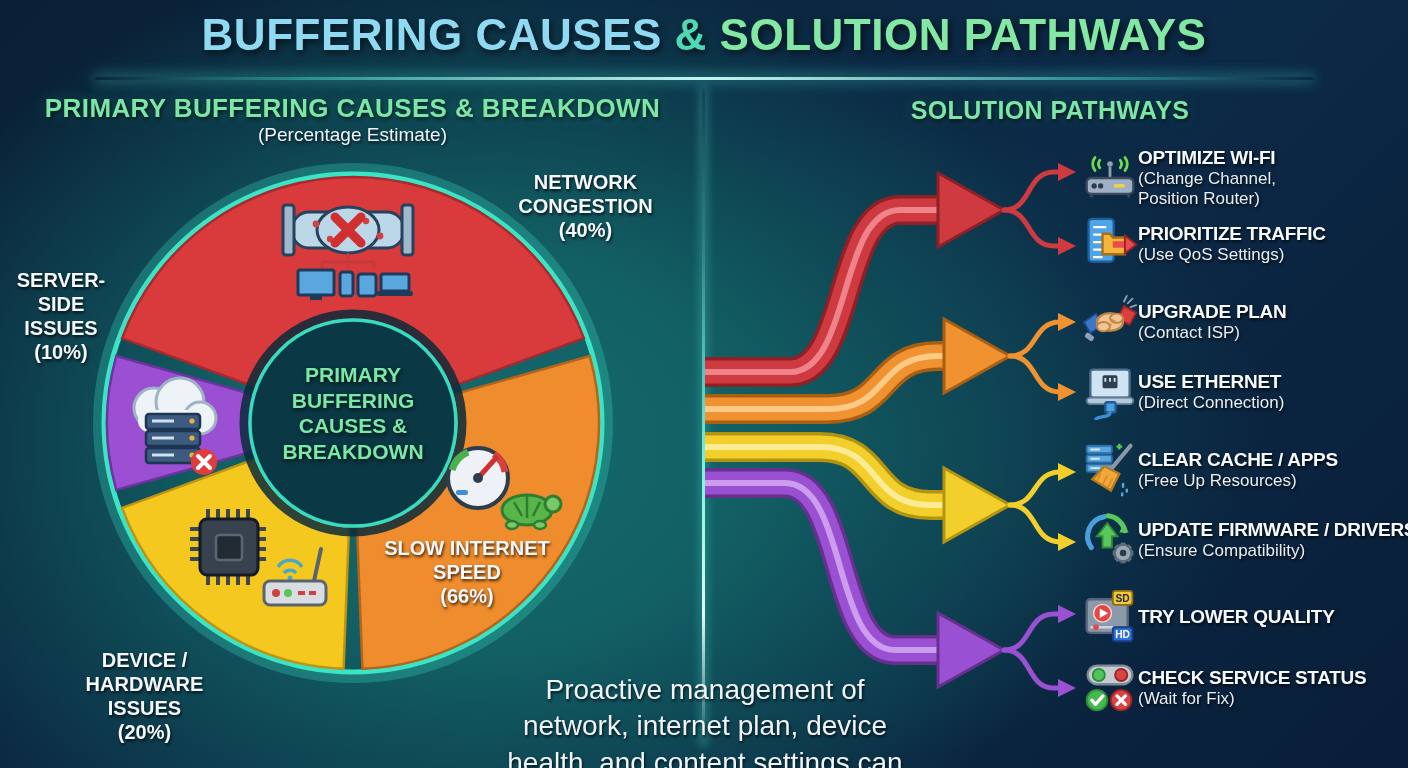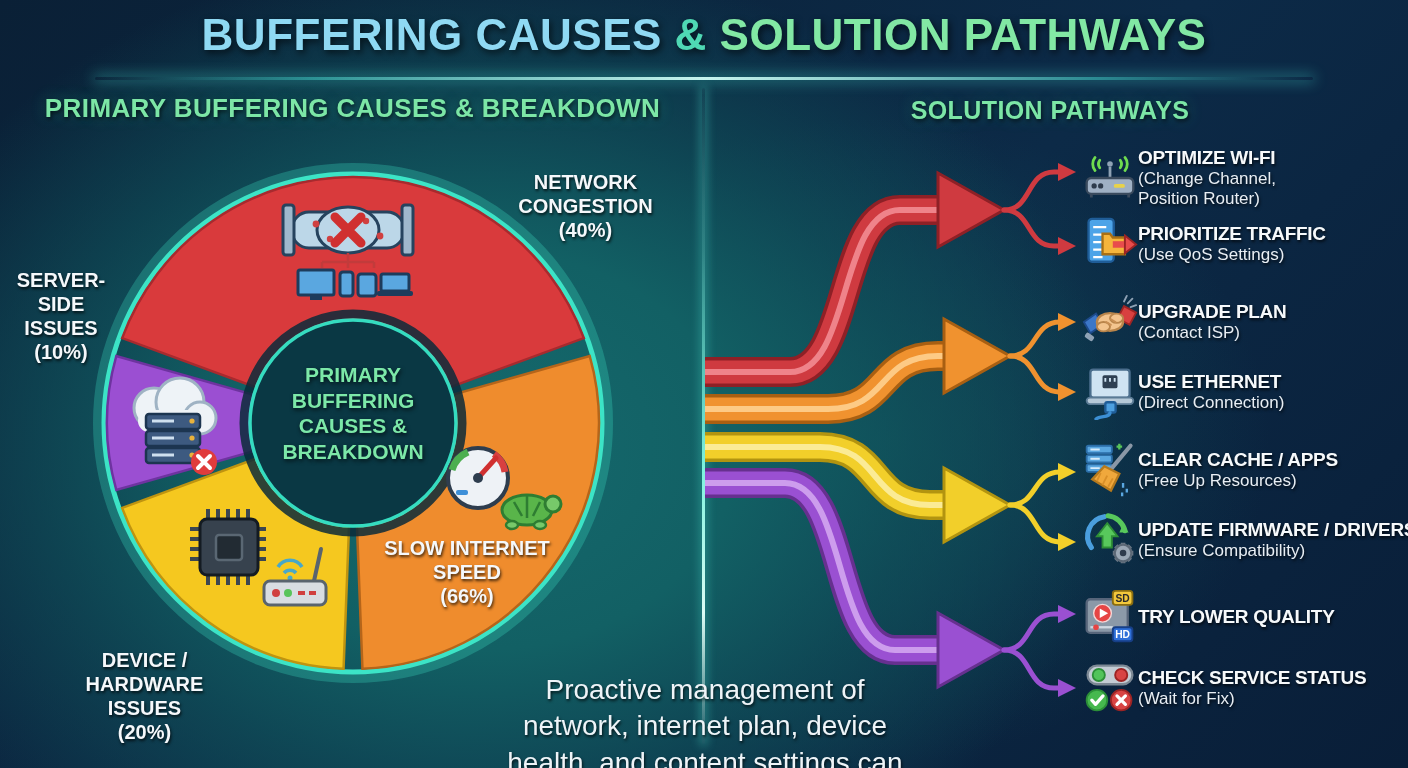--- a/index.html
+++ b/index.html
@@ -70,20 +70,21 @@
 <body>
 
 <div class="stage">
 
   <div class="hdr-title">
     <span class="t-blue">BUFFERING CAUSES </span><span class="t-amp">&amp; </span><span class="t-green">SOLUTION PATHWAYS</span>
   </div>
   <div class="title-divider"></div>
 
   <div class="sec-head left-head">PRIMARY BUFFERING CAUSES &amp; BREAKDOWN</div>
+  <div class="left-sub">(Percentage Estimate)</div>
   <div class="sec-head right-head">SOLUTION PATHWAYS</div>
 
   <div class="v-divider"></div>
 
   <svg id="pie-svg" viewBox="0 0 530 530">
       <circle cx="265" cy="265" r="254" fill="none" stroke="#3ce4c6" stroke-width="12" opacity="0.28"></circle>
       <circle cx="265" cy="265" r="249" fill="none" stroke="#3ce4c6" stroke-width="5"></circle>
       <path d="M 265,265 L 34.13071640114924,180.05664304636045 A 246 246 0 0 1 495.86928359885076,180.05664304636045 Z" fill="#d93a3c" stroke="#a82a2e" stroke-width="2.5"></path>
       <path d="M 265,265 L 501.70562640820424,198.0190592280187 A 246 246 0 0 1 274.4434010355299,510.8186774370128 Z" fill="#ef8c2d" stroke="#b5651a" stroke-width="2.5"></path>
       <path d="M 265,265 L 255.55659896447017,510.81867743701287 A 246 246 0 0 1 34.130716401149215,349.9433569536394 Z" fill="#f5c81f" stroke="#bf9410" stroke-width="2.5"></path>

